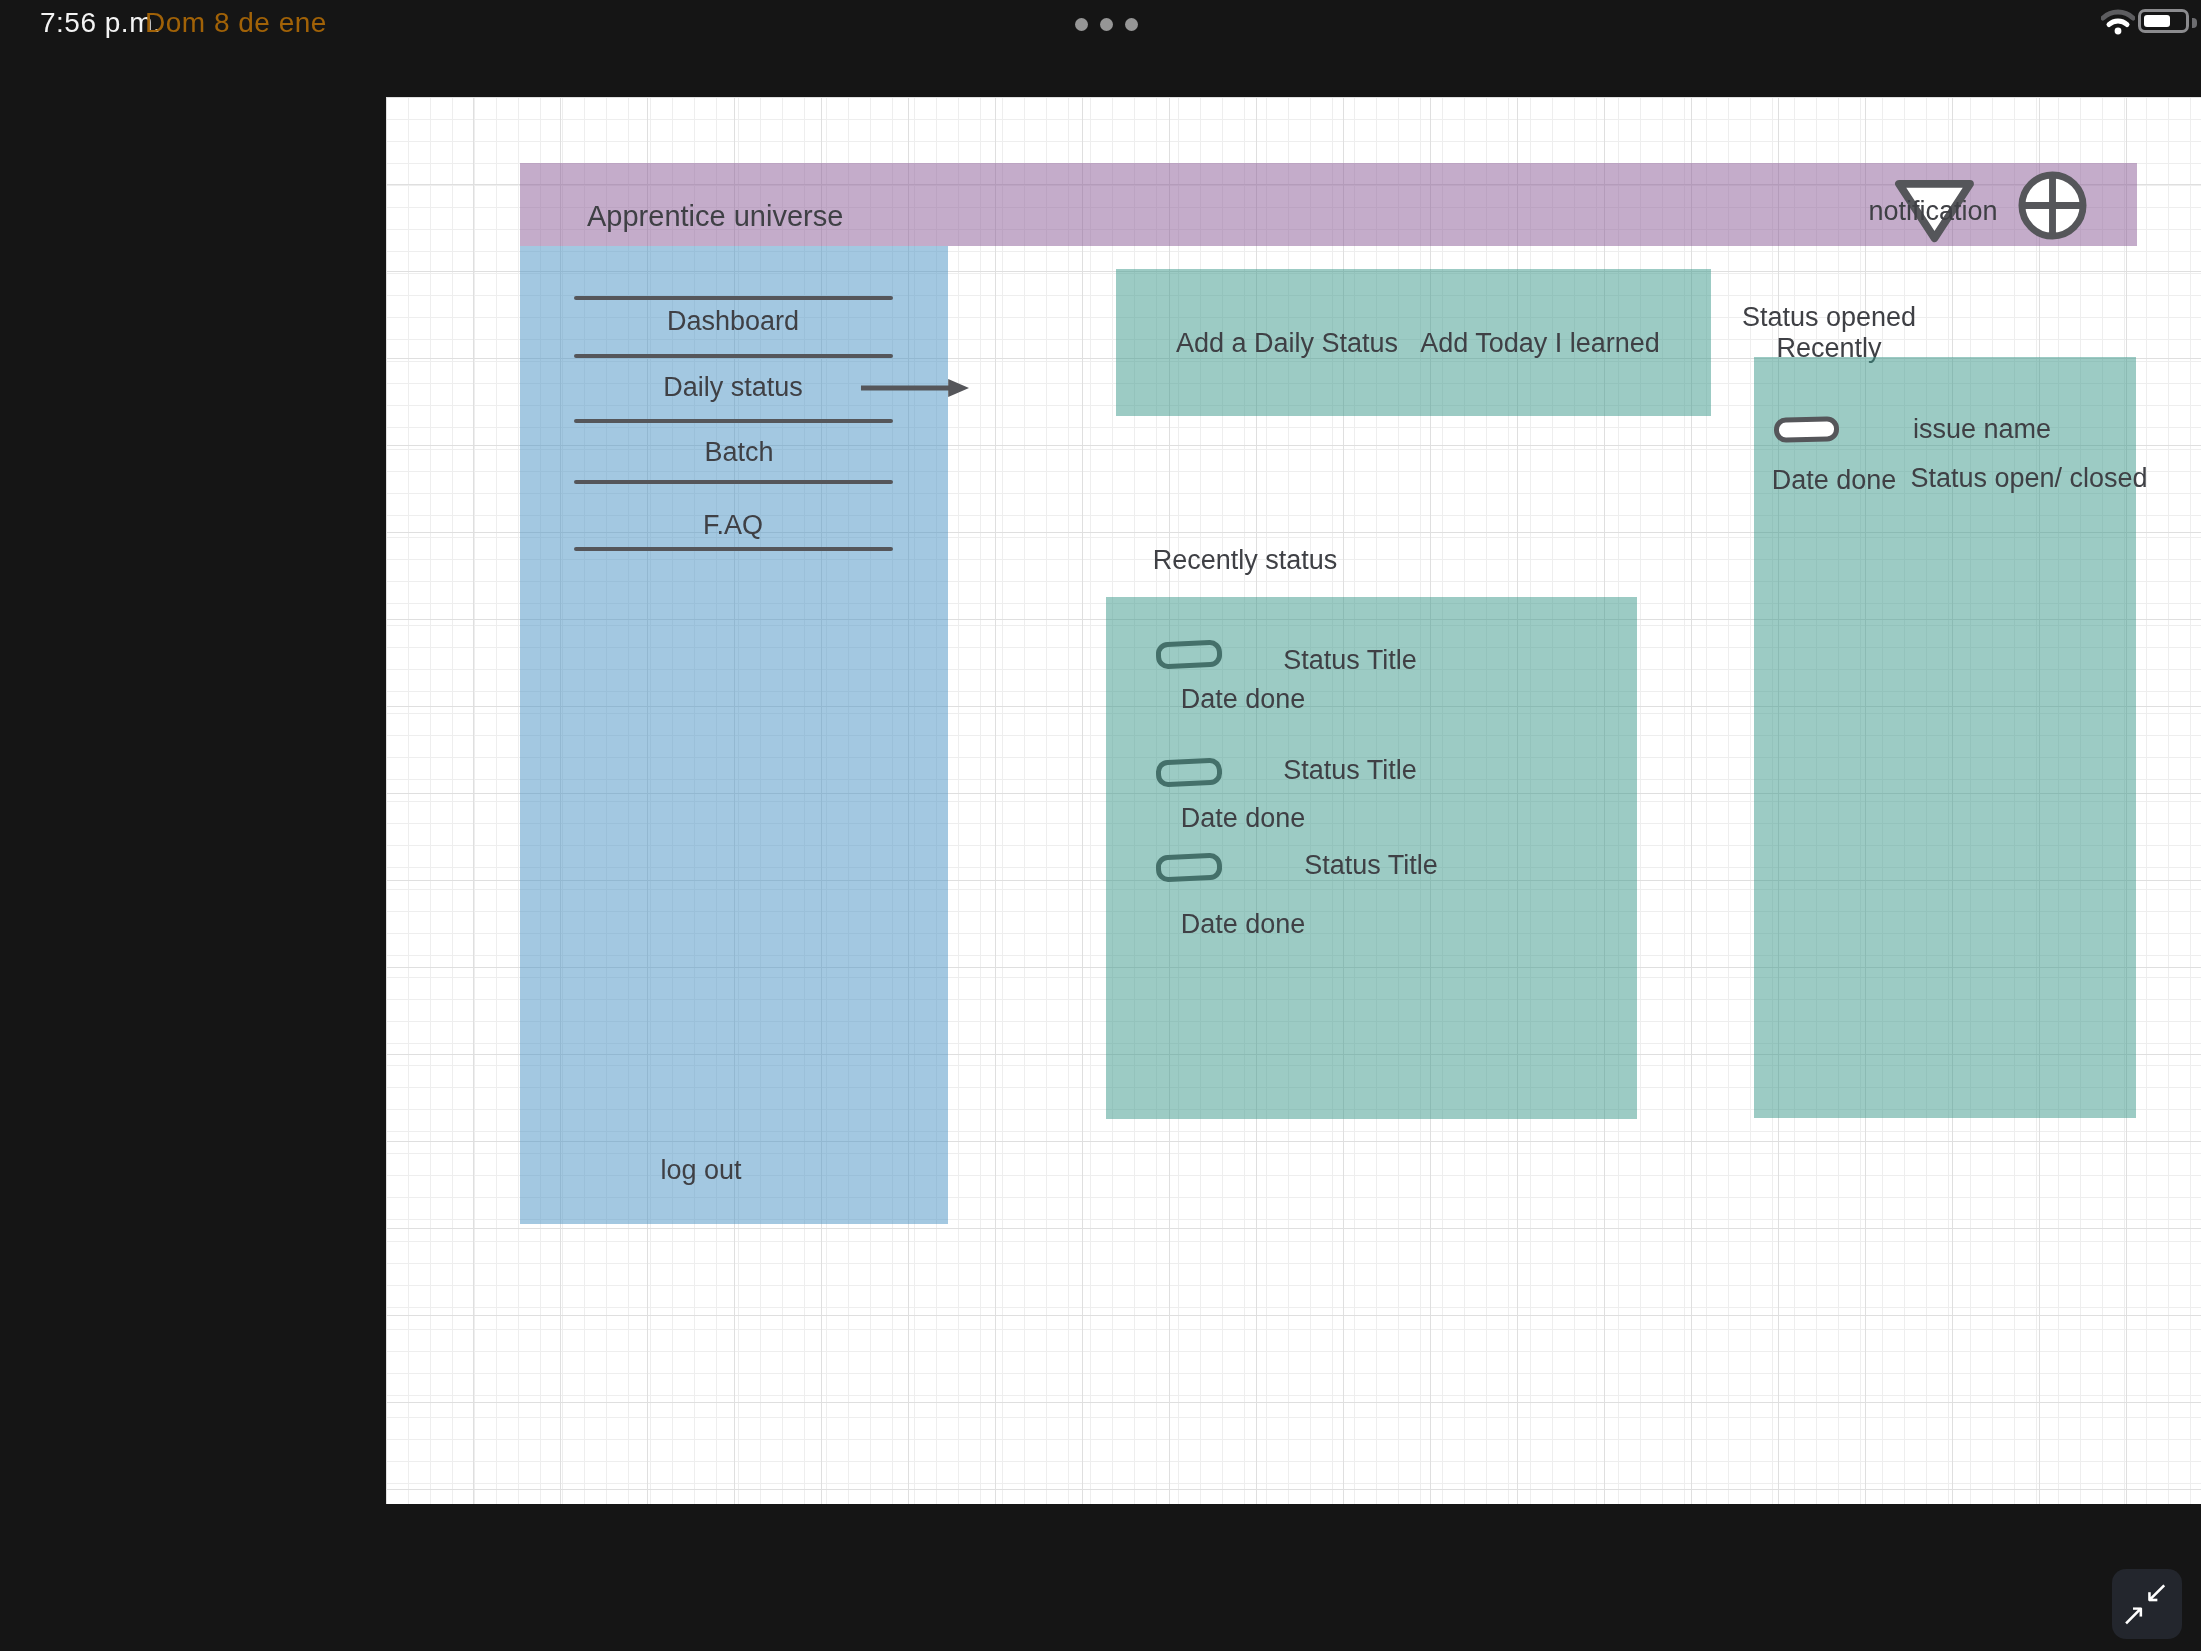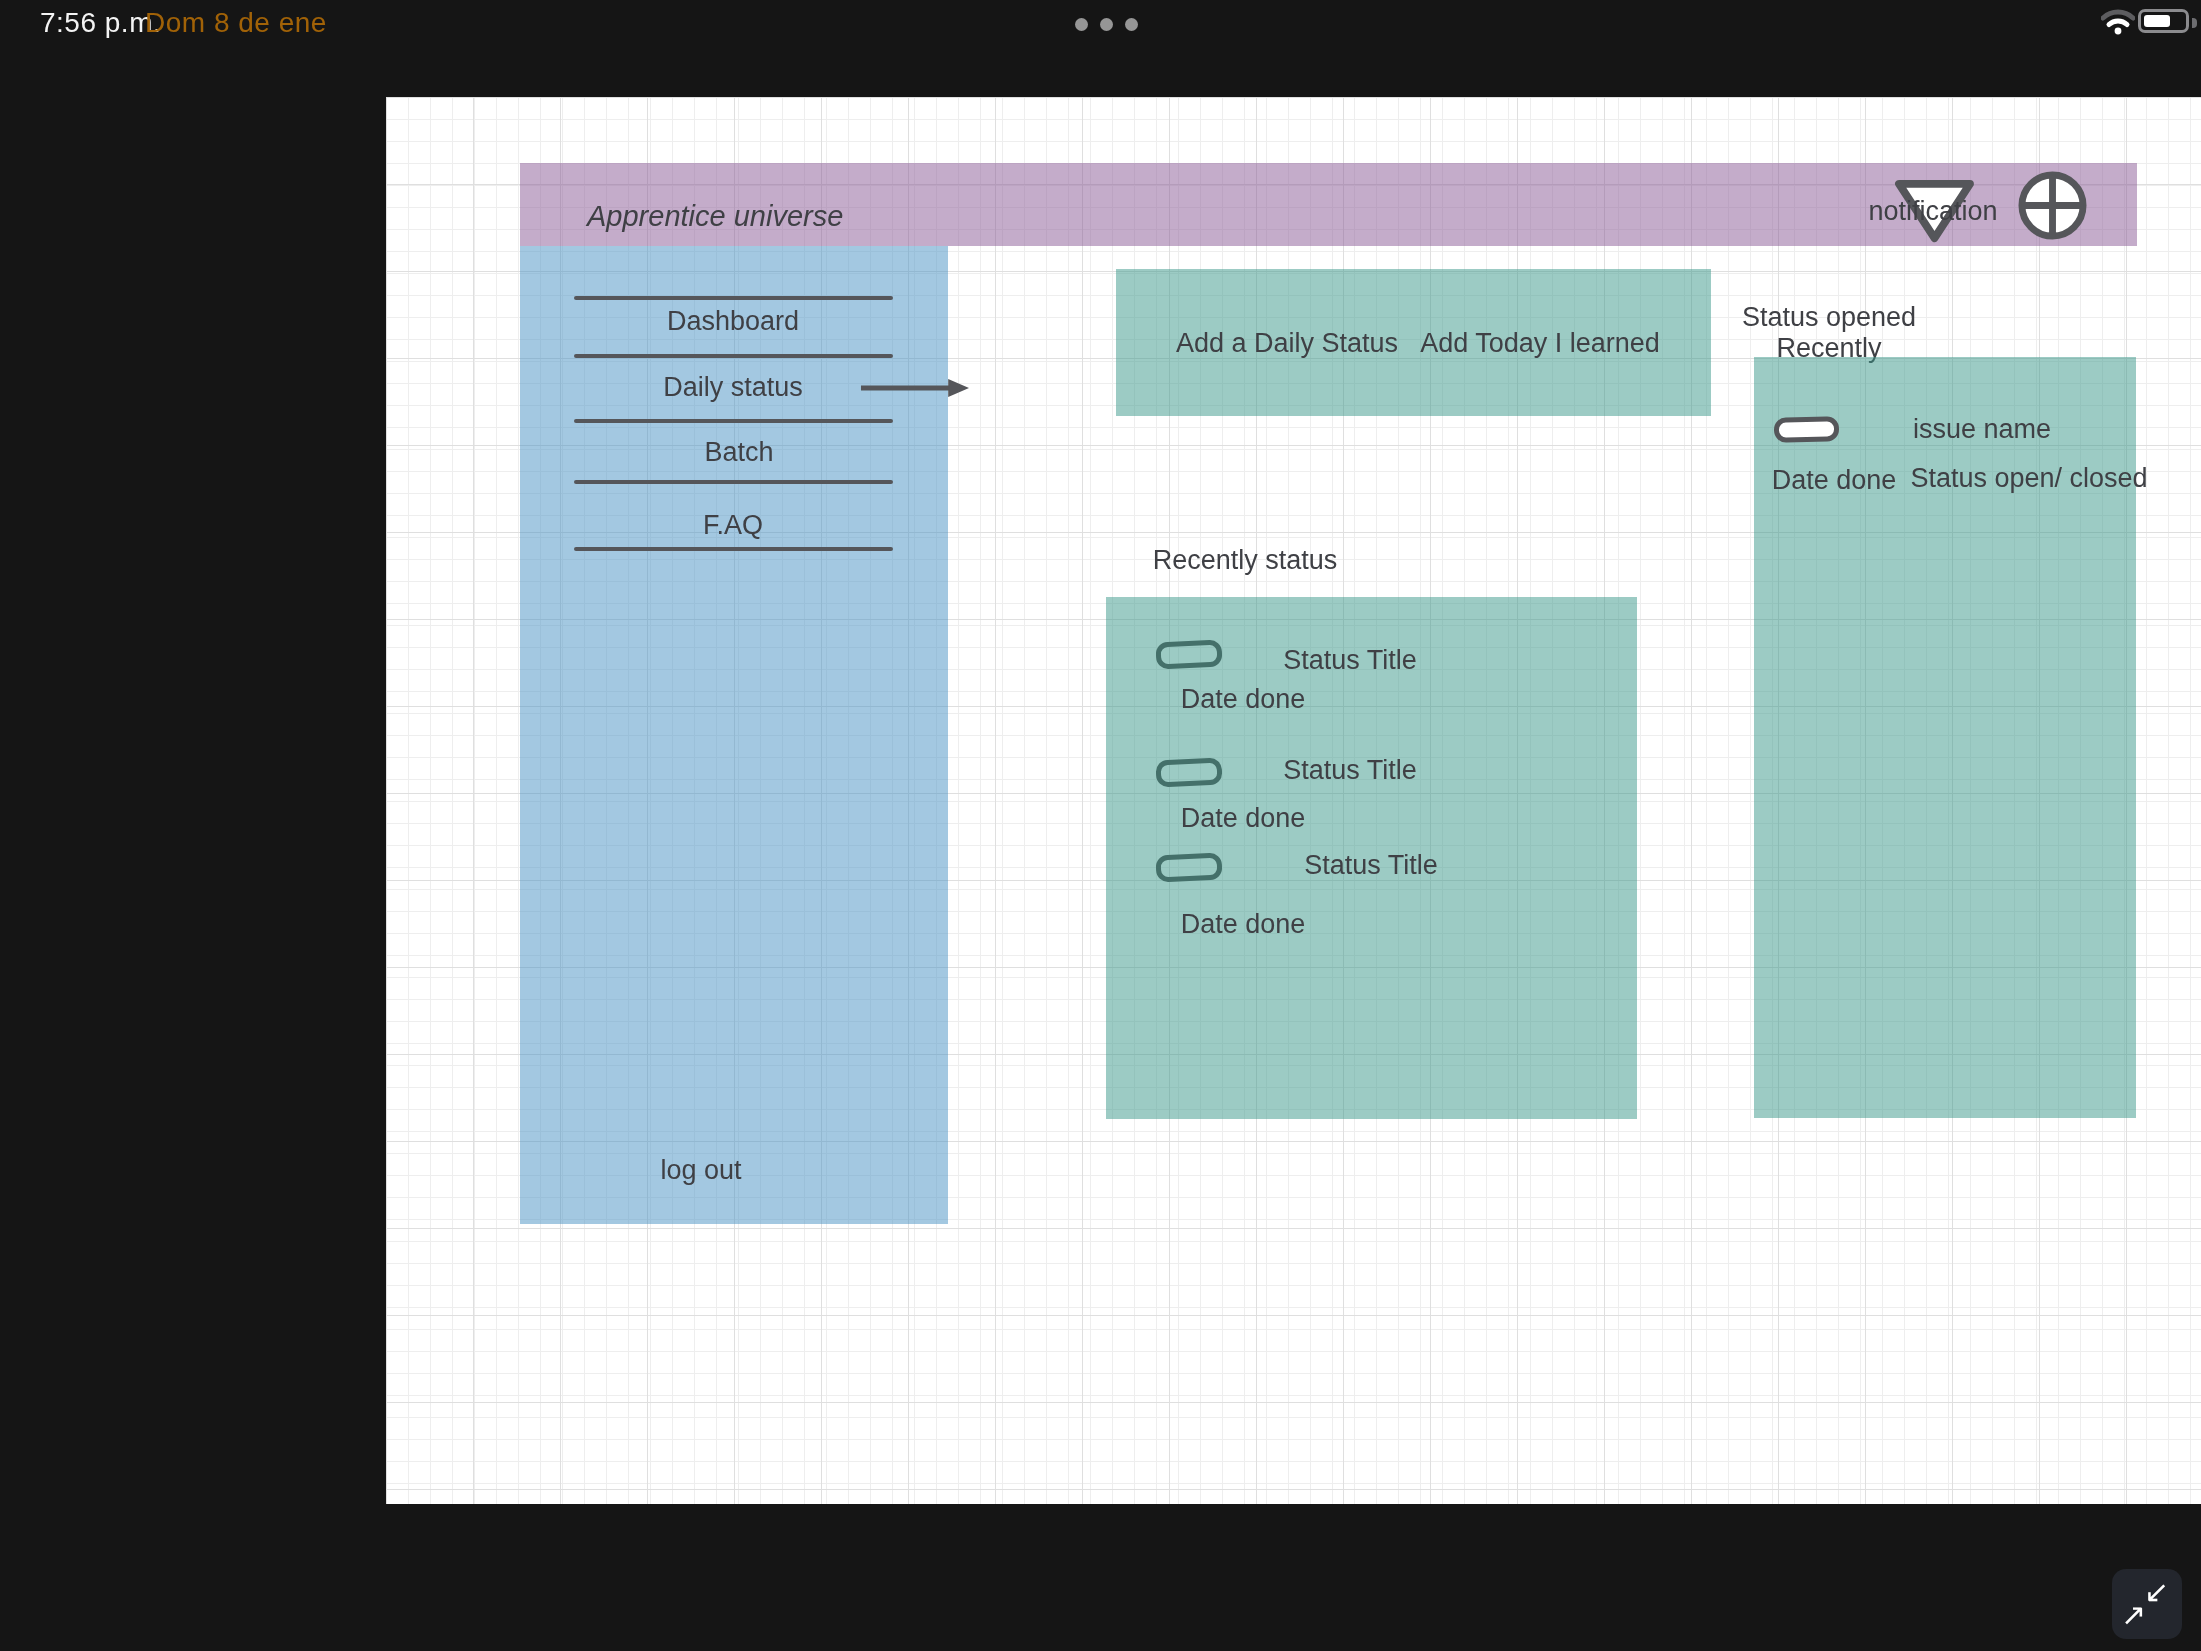--- a/index.html
+++ b/index.html
@@ -83,21 +83,21 @@
     </svg>
     <div class="battery">
       <div class="bat-fill"></div>
       <div class="bat-nub"></div>
     </div>
   </div>
 
   <div class="canvas">
 
     <div class="abs hdr-rect"></div>
-    <div class="tl" style="left:201px; top:119px;font-style:italic;">Apprentice universe</div>
+    <div class="tl" style="left:201px; top:119px;">Apprentice universe</div>
 
     <svg class="shape-svg" style="left:1506px; top:81px;" width="85" height="67" viewBox="0 0 86 68">
       <polygon points="7,6 79,6 43,61" fill="#ffffff" stroke="#55565a" stroke-width="8" stroke-linejoin="round"></polygon>
     </svg>
     <div class="t notif-label" style="left:1547px; top:114px;text-align:right;">notification</div>
 
     <svg class="shape-svg" style="left:1632px; top:74px;" width="69" height="69" viewBox="0 0 70 70">
       <circle cx="35" cy="35" r="31" fill="#ffffff" stroke="#55565a" stroke-width="7"></circle>
       <line x1="35" y1="4" x2="35" y2="66" stroke="#55565a" stroke-width="7"></line>
       <line x1="4" y1="35" x2="66" y2="35" stroke="#55565a" stroke-width="7"></line>

